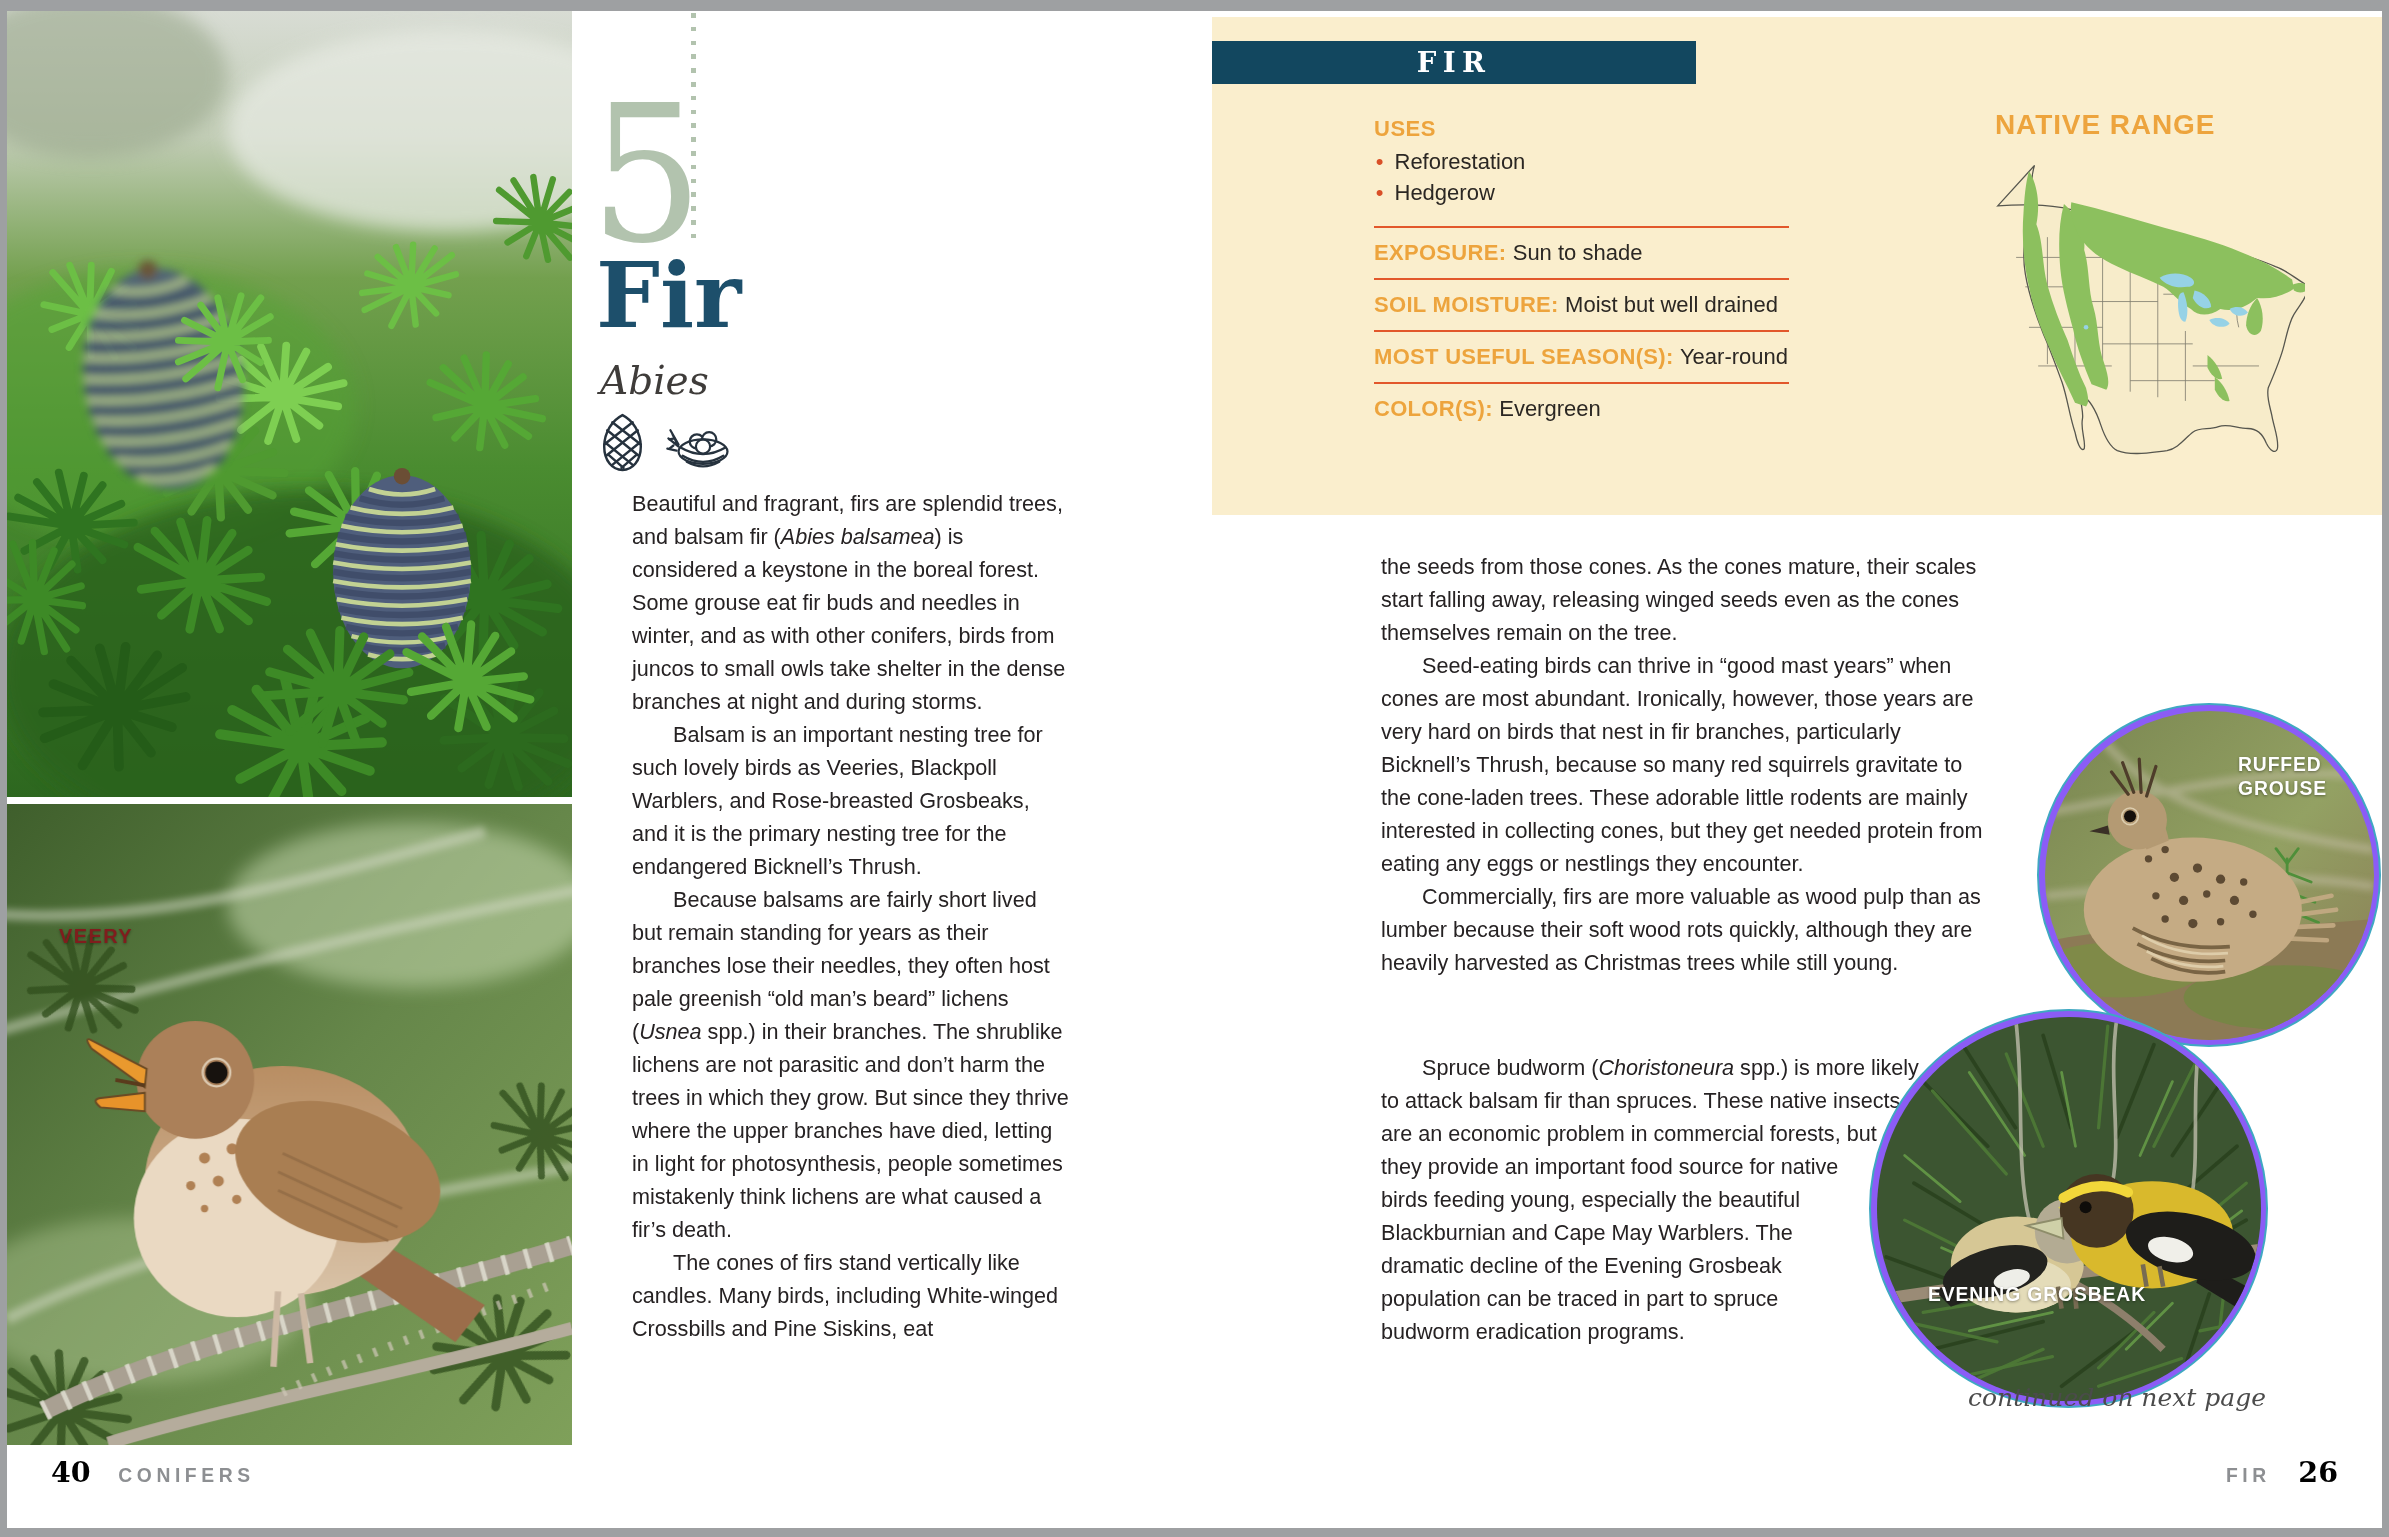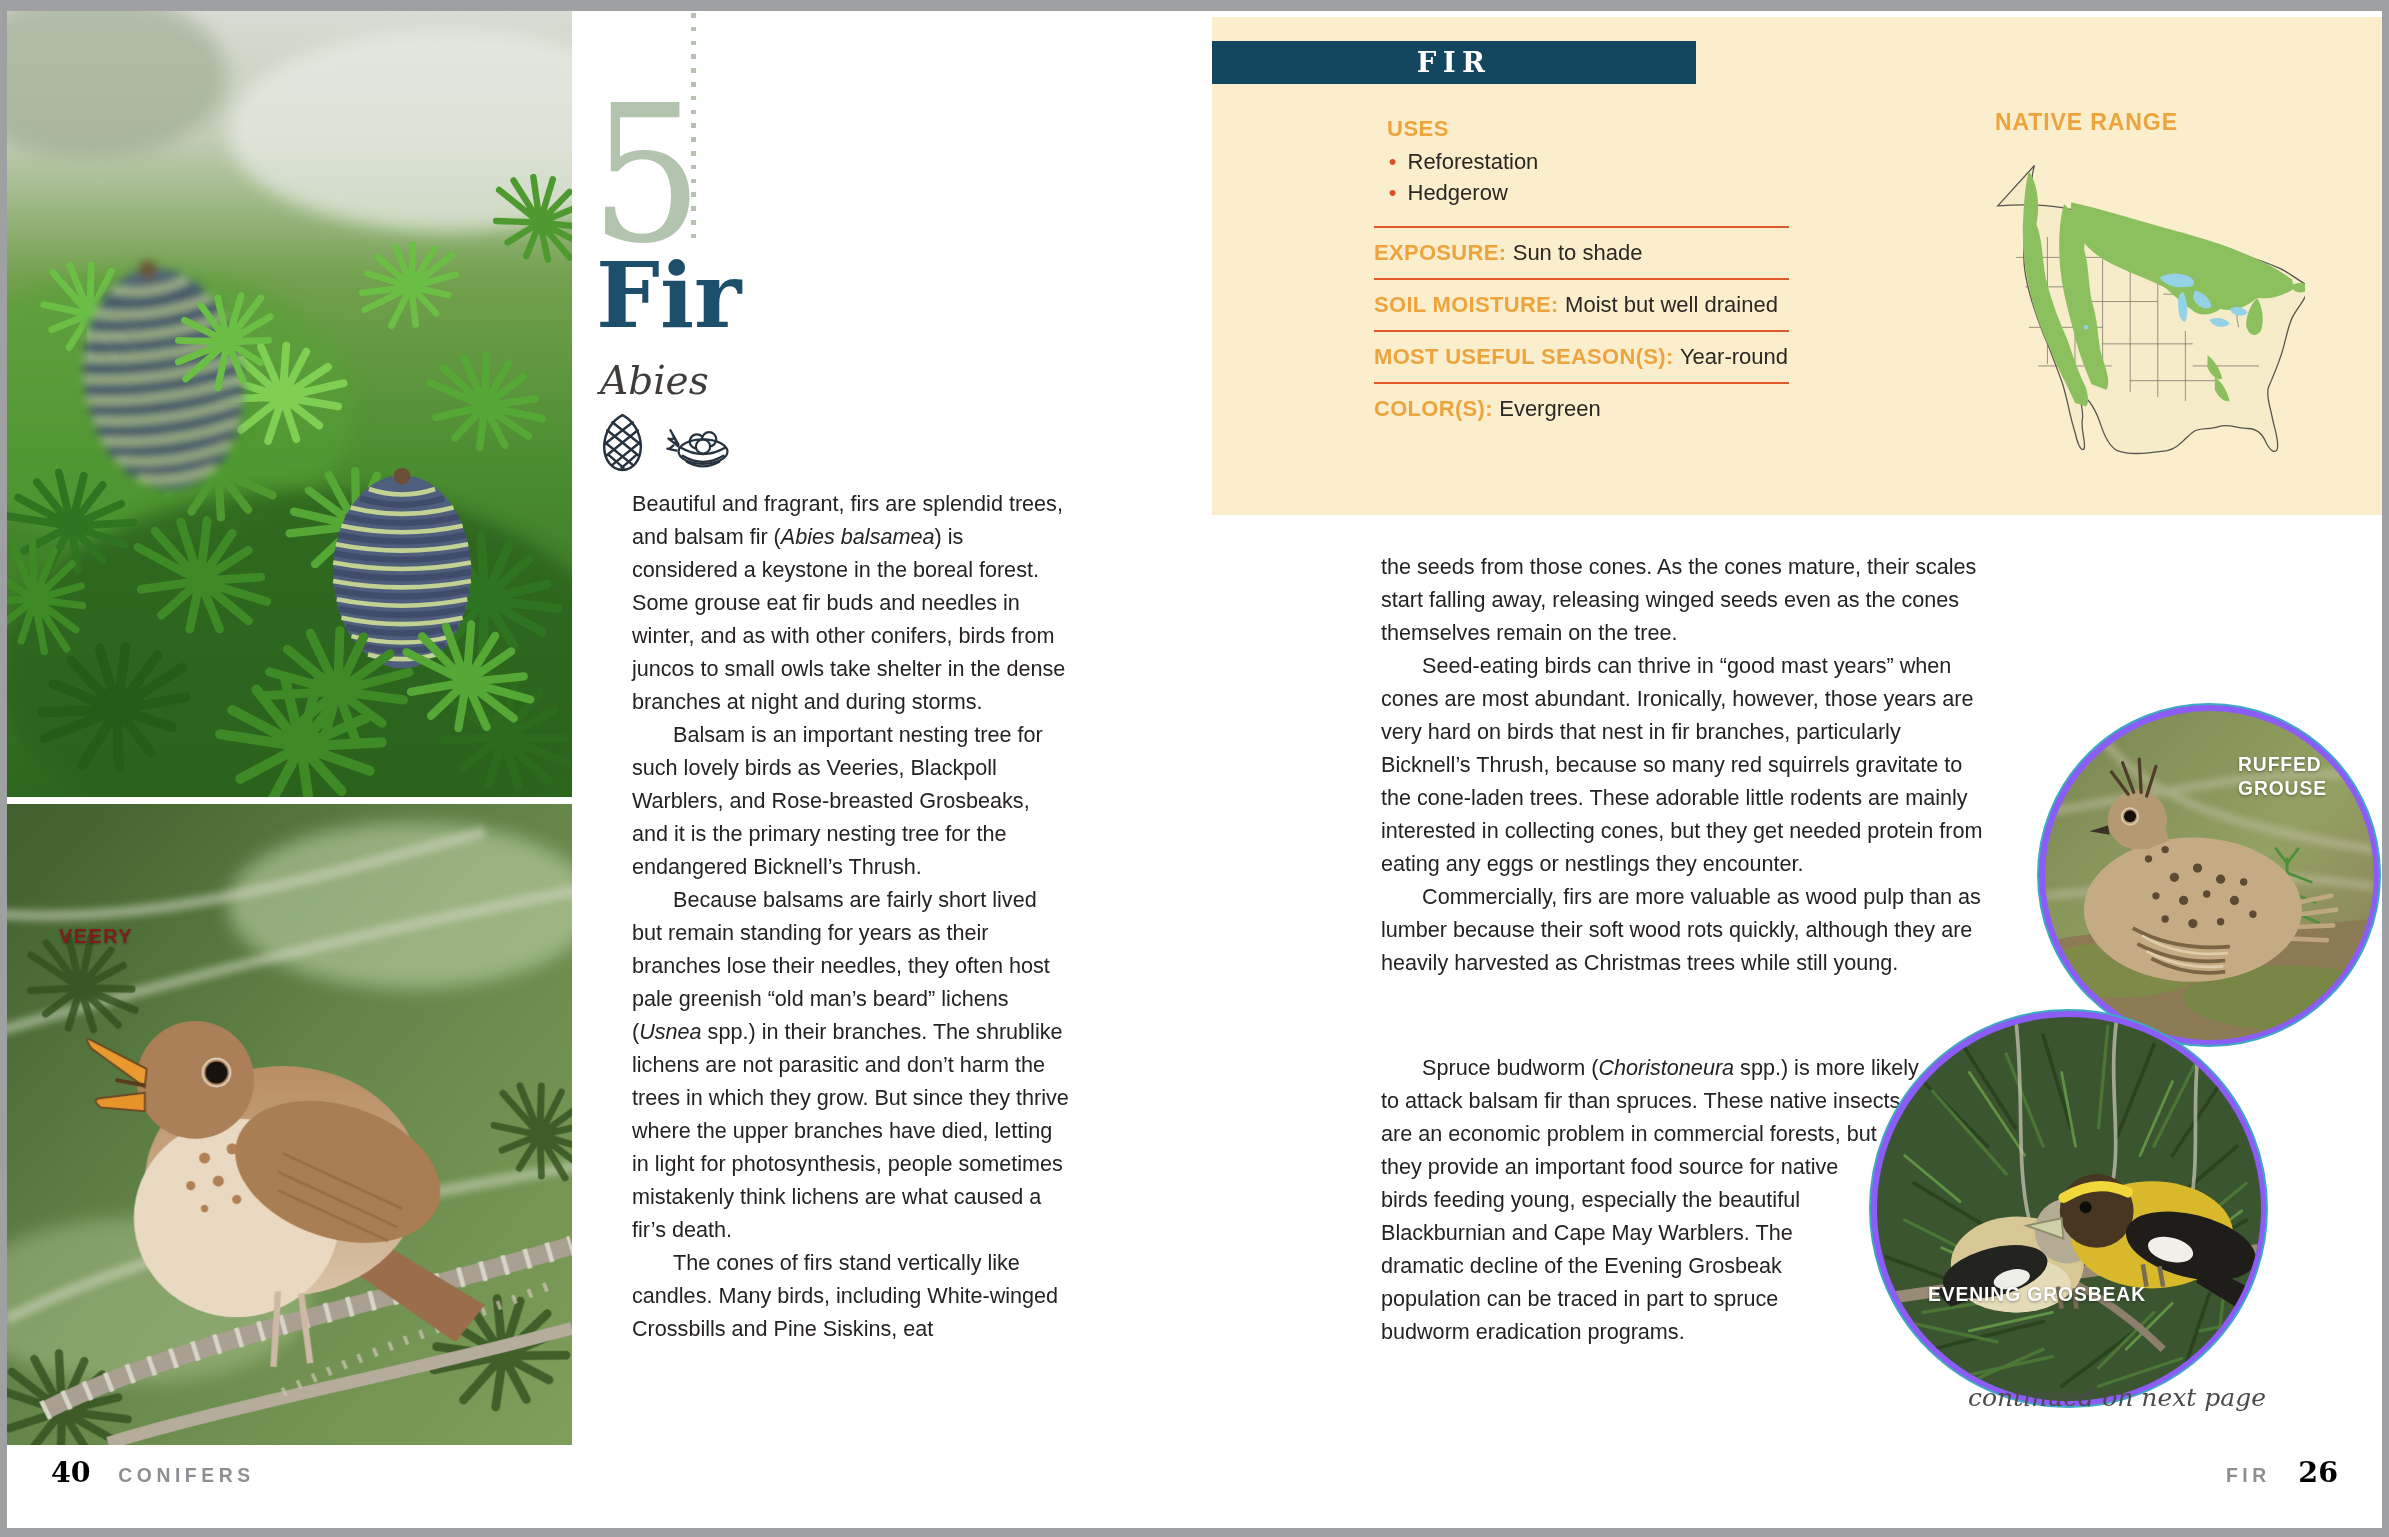--- a/index.html
+++ b/index.html
@@ -39,27 +39,27 @@
   
   .panel{position:absolute;left:1212px;top:16.5px;width:1170px;height:498px;background:#faeecd;}
   .panel-bar{position:absolute;left:0;top:24px;width:484px;height:43px;background:#12475f;
              display:flex;align-items:center;justify-content:center;}
   .panel-bar span{color:#fff;font-family:"DejaVu Serif",serif;font-weight:bold;font-size:27.6px;
                   letter-spacing:6.4px;}
   .info-col{position:absolute;left:162px;top:99px;width:415px;}
   .sec-label{color:#eda43d;font-weight:bold;font-size:22px;letter-spacing:0.5px;}
   .use-item{display:flex;align-items:baseline;height:31px;font-size:22px;color:#2b2723;}
   .use-item .bullet{color:#d94f27;margin:0 11px 0 1.8px;font-size:22px;}
-  .uses{margin-bottom:14.7px;margin-left:13px;}
+  .uses{margin-bottom:14.7px;}
   .uses .sec-label{display:block;margin-bottom:7.4px;}
   .info-row{border-top:2.8px solid #e2572b;padding:12px 0 12px 0;font-size:22px;}
   .info-row .row-label{color:#eda43d;font-weight:bold;letter-spacing:0.3px;}
   .info-row .row-value{color:#2b2723;}
   .native-label{position:absolute;left:783px;top:92px;color:#eda43d;font-weight:bold;
-                font-size:23px;letter-spacing:0.9px;}
+                font-size:28px;letter-spacing:0.9px;}
   .map-box{position:absolute;left:771px;top:130px;width:322px;height:317px;}
 
   
   .circle{position:absolute;border-radius:50%;border:2.8px solid #3fa8c2;background:#8b5cf6;
           box-sizing:border-box;}
   .circle .cphoto{position:absolute;left:5.5px;top:5.5px;right:5.5px;bottom:5.5px;border-radius:50%;
                   overflow:hidden;}
   .circle .cphoto svg{display:block;width:100%;height:100%;}
   .circle-grouse{left:2037px;top:703px;width:344px;height:344px;}
   .circle-grosbeak{left:1869px;top:1009px;width:399px;height:399px;}

